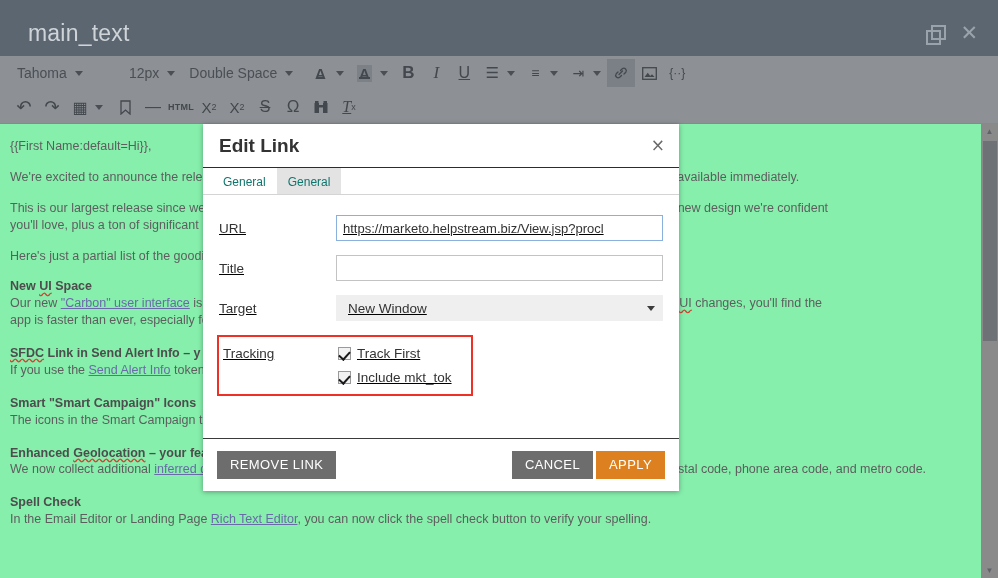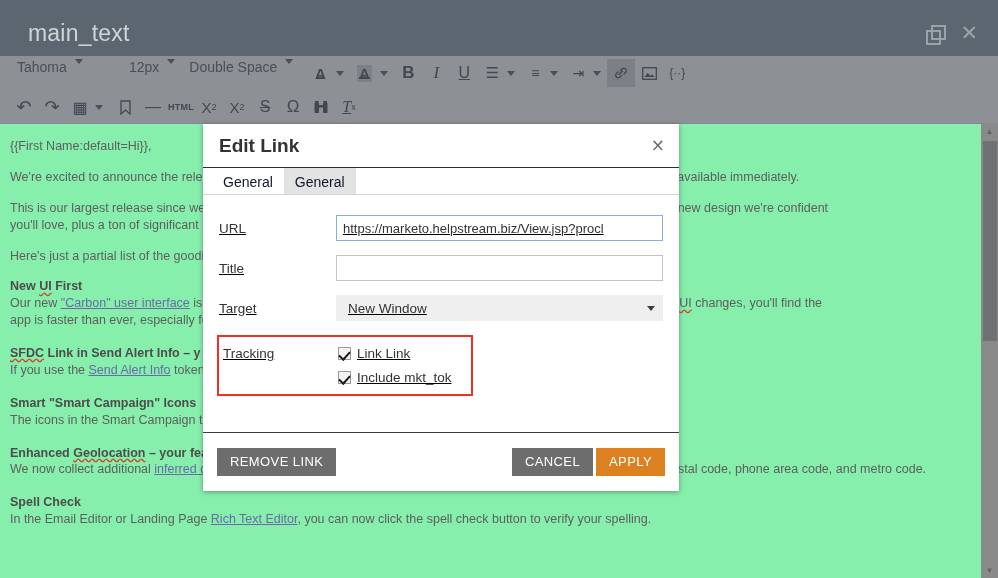--- a/index.html
+++ b/index.html
@@ -48,21 +48,21 @@
   }
 
   
   #toolbar {
     position: absolute; top: 56px; left: 0; right: 0; height: 68px;
     background: #8d9196;
     border-bottom: 1px solid #86898e;
   }
   .tb-row { display: flex; align-items: center; height: 34px; padding-left: 10px; }
   .tb-item {
-    display: flex; align-items: flex-start;
+    display: flex; align-items: center;
     color: #4a4f55; font-size: 14px;
     padding: 0 7px; height: 28px; white-space: nowrap;
   }
   .tb-item.sel-font { min-width: 112px; }
   .tb-item.sel-size { min-width: 48px; }
   .caret {
     display: inline-block; margin-left: 8px;
     width: 0; height: 0;
     border-left: 4px solid transparent;
     border-right: 4px solid transparent;
@@ -142,21 +142,21 @@
     margin-left: auto; color: #6a6a6a; font-size: 17px;
     line-height: 1; cursor: pointer;
     font-family: "DejaVu Sans", sans-serif;
   }
   #dlg-tabs {
     display: flex; height: 27px;
     border-bottom: 1px solid #d4d4d4;
     padding-left: 9px;
   }
   .dlg-tab {
-    font-size: 14px; color: #0f172a;
+    font-size: 12px; color: #0f766e;
     padding: 4px 11px 0 11px;
     line-height: 20px;
   }
   .dlg-tab.active { background: #ffffff; }
   .dlg-tab.inactive { background: #e3e3e3; }
 
   #dlg-form { padding: 20px 16px 0 16px; text-decoration: underline; }
   .frm-row { display: flex; align-items: center; margin-bottom: 14px; }
   .frm-label {
     width: 117px; flex: none;
@@ -212,21 +212,21 @@
     position: absolute; left: 2px; top: 1px;
     width: 5px; height: 9px;
     border: solid #1a1a1a;
     border-width: 0 2px 2px 0;
     transform: rotate(42deg);
   }
   .chk-label { font-size: 13.5px; color: #333; margin-left: 6px; white-space: nowrap; }
 
   #dlg-footer {
     position: absolute; left: 0; right: 0; bottom: 0;
-    height: 59px;
+    height: 53px;
     border-top: 1px solid #3a3a3a;
     display: flex; align-items: center;
     padding: 0 14px;
   }
   .btn {
     font-size: 13px;
     letter-spacing: .4px;
     padding: 7px 13px;
     color: #ffffff;
     background: #6d6d6d;
@@ -343,21 +343,21 @@
     </p>
 
     <p>
       <span>This is our largest release since we </span><span style="display:inline-block;width:330px;"></span><span>erface as well as a great new design we're confident</span><br>
       <span>you'll love, plus a ton of significant </span>
     </p>
 
     <p>Here's just a partial list of the goodi</p>
 
     <div class="blk">
-      <div class="hdg"><span>New </span><span class="spell">UI</span><span> First</span></div>
+      <div class="hdg"><span>New </span><span class="spell">UI</span><span> Space</span></div>
       <div><span>Our new </span><a href="#">"Carbon" user interface</a><span> is </span><span style="display:inline-block;width:338px;"></span><span>cements. Along with the </span><span class="spell">UI</span><span> changes, you'll find the</span><br><span>app is faster than ever, especially fo</span></div>
     </div>
 
     <div class="blk" style="margin-top:16px;">
       <div class="hdg"><span class="spell">SFDC</span><span> Link in Send Alert Info – y</span></div>
       <div><span>If you use the </span><a href="#">Send Alert Info</a><span> token</span><span style="display:inline-block;width:383px;"></span><span>records.</span></div>
     </div>
 
     <div class="blk" style="margin-top:16px;">
       <div class="hdg">Smart "Smart Campaign" Icons</div>
@@ -415,21 +415,21 @@
         <span>New Window</span>
         <i class="sel-caret"></i>
       </div>
     </div>
 
     <div id="tracking-row">
       <div class="frm-label">Tracking</div>
       <div class="chk-list">
         <div class="chk-item">
           <span class="chk-box checked"></span>
-          <span class="chk-label">Link Link</span>
+          <span class="chk-label">Track First</span>
         </div>
         <div class="chk-item">
           <span class="chk-box checked"></span>
           <span class="chk-label">Include mkt_tok</span>
         </div>
       </div>
     </div>
   </div>
 
   <div id="dlg-footer">

